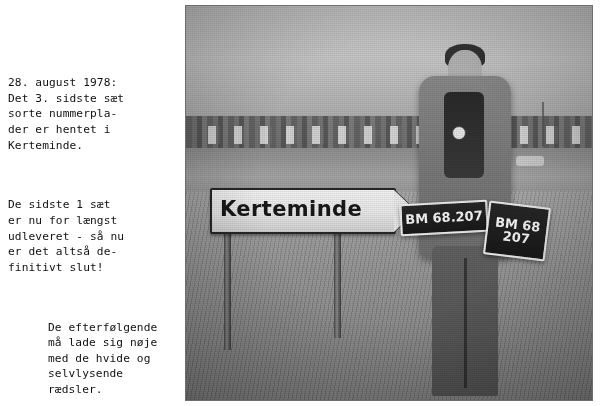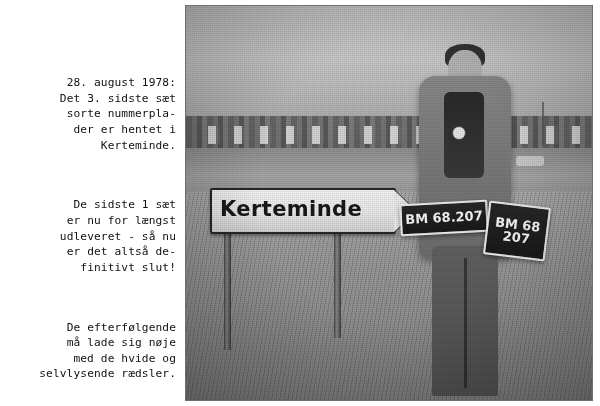--- a/index.html
+++ b/index.html
@@ -25,23 +25,22 @@
     color: #111111;
     font-family: "DejaVu Sans Mono", monospace;
     font-size: 11.2px;
     line-height: 15.6px;
     letter-spacing: 0.1px;
     white-space: pre-wrap;
   }
   #caption .para {
     margin: 0 0 13px 0;
     white-space: pre-wrap;
-    text-align: right;
-  }
-  #caption .para:last-child { margin-bottom: 0; }
+  }
+  #caption .para:last-child { margin-bottom: 0; margin-left: 40px; }
 
   
   #photo {
     position: absolute;
     left: 186px;
     top: 6px;
     width: 406px;
     height: 394px;
     overflow: hidden;
     background: #8d8d85;

